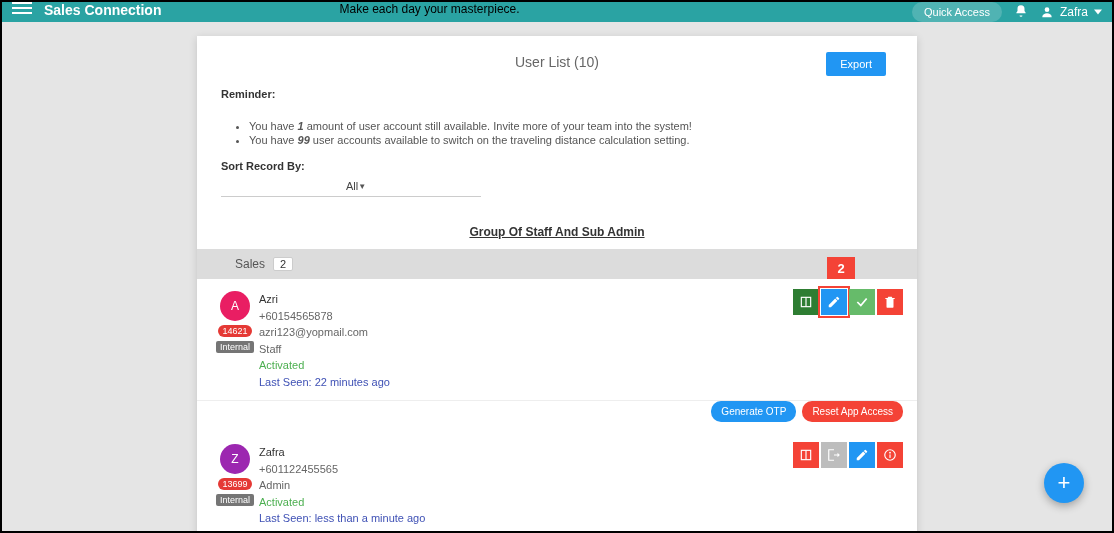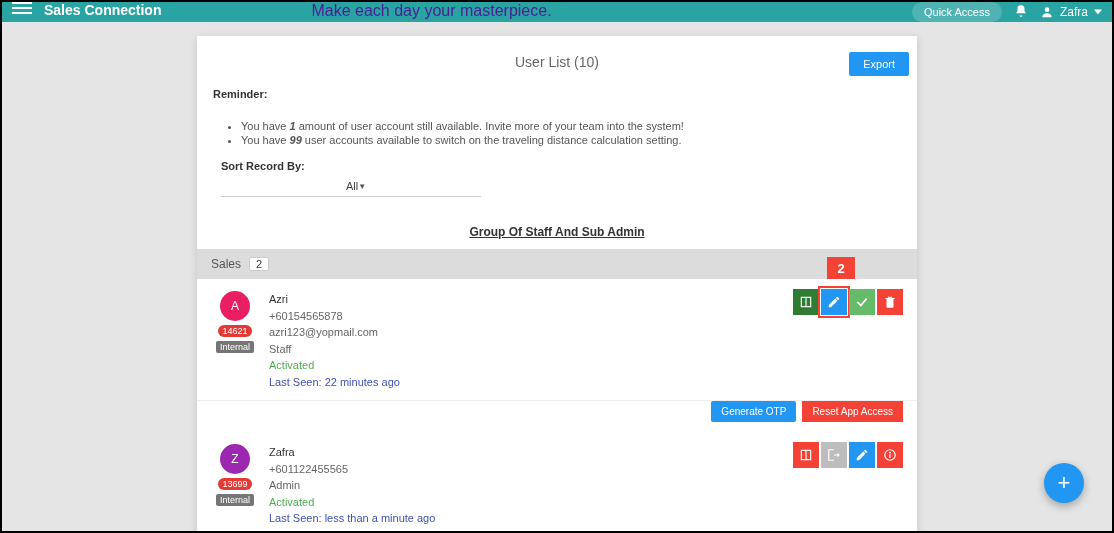--- a/index.html
+++ b/index.html
@@ -2,65 +2,65 @@
 <html><head>
 <meta charset="utf-8">
 <style>
   * { box-sizing: border-box; margin: 0; padding: 0; }
   body { font-family: Arial, Helvetica, sans-serif; background: #e5e5e5; font-size: 12px; color: #333; border: 2px solid #000; width: 1114px; height: 533px; overflow: hidden; position: relative; }
   .viewport { width: 100%; height: 100%; overflow-y: scroll; background: #e5e5e5; }
   .top-bar { background: #2aa3a3; height: 20px; display: flex; align-items: flex-start; color: #fff; padding: 0 10px; position: relative; }
   .hamburger { width: 20px; display: flex; flex-direction: column; gap: 3px; cursor: pointer; margin-right: 12px; }
   .hamburger span { height: 2px; background: #fff; display: block; }
   .brand { font-weight: bold; font-size: 14px; margin-right: 150px; }
-  .motto { font-size: 16px; color: #4c1d95; }
+  .motto { font-size: 12px; color: #000000; margin-left: 28px; }
   .top-right { margin-left: auto; display: flex; align-items: center; gap: 12px; }
   .quick-access { background: rgba(255,255,255,0.18); border-radius: 12px; padding: 4px 12px; font-size: 11px; cursor: pointer; }
   .user-chip { display: flex; align-items: center; gap: 6px; font-size: 12px; cursor: pointer; }
   .main-card { background: #fff; width: 720px; margin: 14px auto 40px; padding: 0 0 20px 0; box-shadow: 0 2px 8px rgba(0,0,0,0.15); }
   .card-header { text-align: center; padding: 18px 0 8px; position: relative; }
   .page-title { font-size: 14px; color: #666; font-weight: normal; }
-  .export-btn { position: absolute; right: 8px; top: 16px; background: #2196f3; color: #fff; border: none; padding: 6px 14px; font-size: 11px; border-radius: 2px; cursor: pointer; }
-  .reminder-block { padding: 10px 16px 6px; }
+  .export-btn { position: absolute; right: 31px; top: 16px; background: #2196f3; color: #fff; border: none; padding: 6px 14px; font-size: 11px; border-radius: 2px; cursor: pointer; }
+  .reminder-block { padding: 10px 24px 6px; }
   .reminder-title { font-weight: bold; font-size: 11px; }
   .reminder-block ul { margin: 20px 0 0 28px; font-size: 11px; color: #555; }
   .reminder-block li { margin-bottom: 2px; }
   .sort-block { padding: 6px 24px 0; font-size: 11px; }
   .sort-label { font-weight: bold; }
   .sort-select { display: flex; justify-content: center; align-items: center; width: 260px; border-bottom: 1px solid #ccc; margin-top: 4px; padding: 4px 6px 4px 16px; cursor: pointer; color: #444; }
   .sort-caret { font-size: 8px; color: #555; }
   .group-title { text-align: center; font-weight: bold; font-size: 12px; margin: 28px 8px 10px; text-decoration: underline; }
   .group-row { background: #dcdcdc; padding: 8px 14px; display: flex; align-items: center; font-size: 12px; color: #555; cursor: pointer; justify-content: space-between; }
-  .group-left { display: flex; align-items: center; gap: 8px; }
+  .group-left { display: flex; align-items: center; gap: 8px; margin-left: 24px; }
   .count-pill { background: #fff; border: 1px solid #ccc; border-radius: 2px; padding: 0 6px; font-size: 11px; color: #333; }
   .user-row { display: flex; padding: 12px 14px 10px; border-bottom: 1px solid #eee; position: relative; }
   .left-col { width: 48px; display: flex; flex-direction: column; align-items: center; gap: 4px; }
   .avatar { width: 30px; height: 30px; border-radius: 50%; color: #fff; display: flex; align-items: center; justify-content: center; font-size: 12px; }
   .avatar.pink { background: #e91e63; }
   .avatar.purple { background: #9c27b0; }
   .badge-id { background: #e53935; color: #fff; font-size: 9px; padding: 1px 4px; border-radius: 6px; }
   .badge-internal { background: #757575; color: #fff; font-size: 9px; padding: 1px 4px; border-radius: 2px; }
-  .info-col { flex: 1; margin-left: 10px; font-size: 11px; line-height: 1.5; }
+  .info-col { flex: 1; font-size: 11px; line-height: 1.5; }
   .info-col .name { color: #333; }
   .info-col .phone, .info-col .email, .info-col .role { color: #666; }
   .info-col .status-activated { color: #4caf50; }
   .info-col .last-seen-label { color: #3f51b5; }
   .info-col .last-seen-val { color: #3f51b5; }
   .actions-top { position: absolute; right: 14px; top: 10px; display: flex; gap: 2px; }
   .sq-btn { width: 26px; height: 26px; display: flex; align-items: center; justify-content: center; color: #fff; cursor: pointer; }
   .sq-btn.green { background: #2e7d32; }
   .sq-btn.blue { background: #2196f3; }
   .sq-btn.lime { background: #66bb6a; }
   .sq-btn.red { background: #f44336; }
   .sq-btn.grey { background: #bdbdbd; }
   .sq-btn.outlined { outline: 2px solid #f44336; outline-offset: 1px; }
   .sq-btn svg { width: 14px; height: 14px; }
   .actions-bottom { text-align: right; padding: 0 14px 10px; display: flex; gap: 6px; justify-content: flex-end; }
-  .btn-otp { background: #2196f3; color: #fff; border: none; padding: 5px 10px; font-size: 10px; cursor: pointer; border-radius: 2px; }
-  .btn-reset { background: #f44336; color: #fff; border: none; padding: 5px 10px; font-size: 10px; cursor: pointer; border-radius: 0; }
+  .btn-otp { background: #2196f3; color: #fff; border: none; padding: 5px 10px; font-size: 10px; cursor: pointer; border-radius: 10px; }
+  .btn-reset { background: #f44336; color: #fff; border: none; padding: 5px 10px; font-size: 10px; cursor: pointer; border-radius: 10px; }
   .callout-2 { position: absolute; right: 62px; top: -22px; background: #f44336; color: #fff; width: 28px; height: 22px; display: flex; align-items: center; justify-content: center; font-weight: bold; font-size: 13px; }
   .fab { position: fixed; right: 30px; bottom: 30px; width: 40px; height: 40px; background: #2196f3; border-radius: 50%; color: #fff; font-size: 22px; display: flex; align-items: center; justify-content: center; cursor: pointer; box-shadow: 0 3px 8px rgba(0,0,0,0.3); }
   .group-callout-wrap { position: relative; }
 </style>
 </head>
 <body>
 
 <div class="viewport">
 
   <div class="top-bar">

